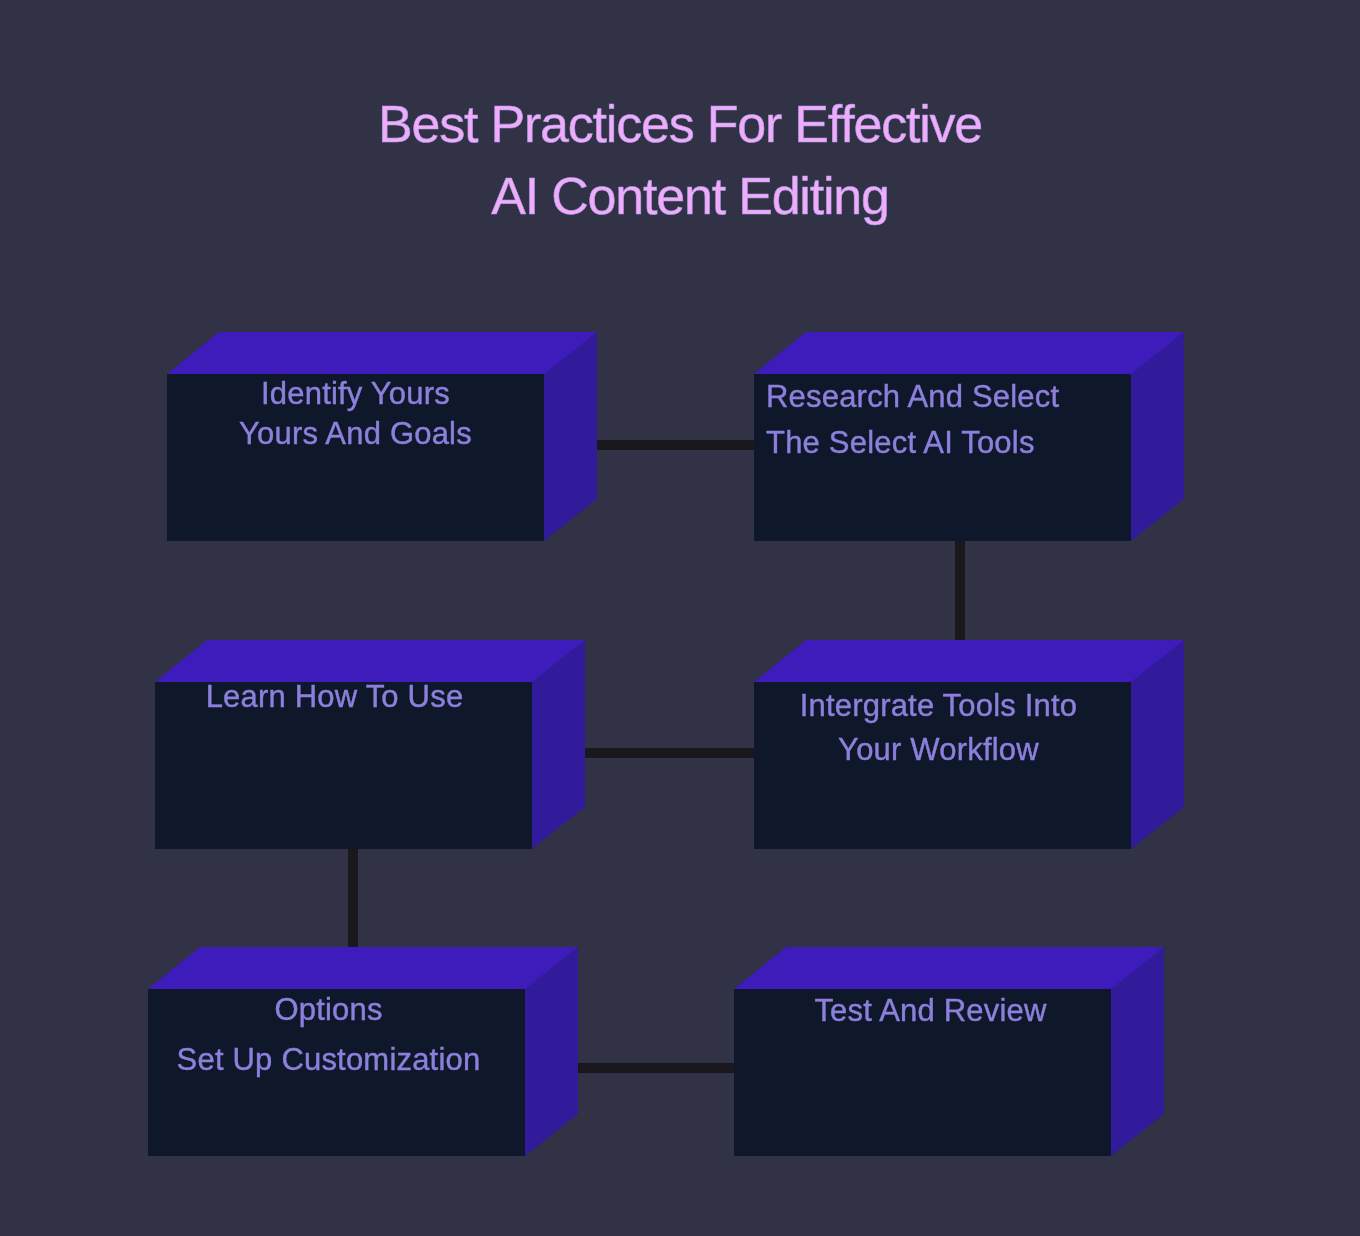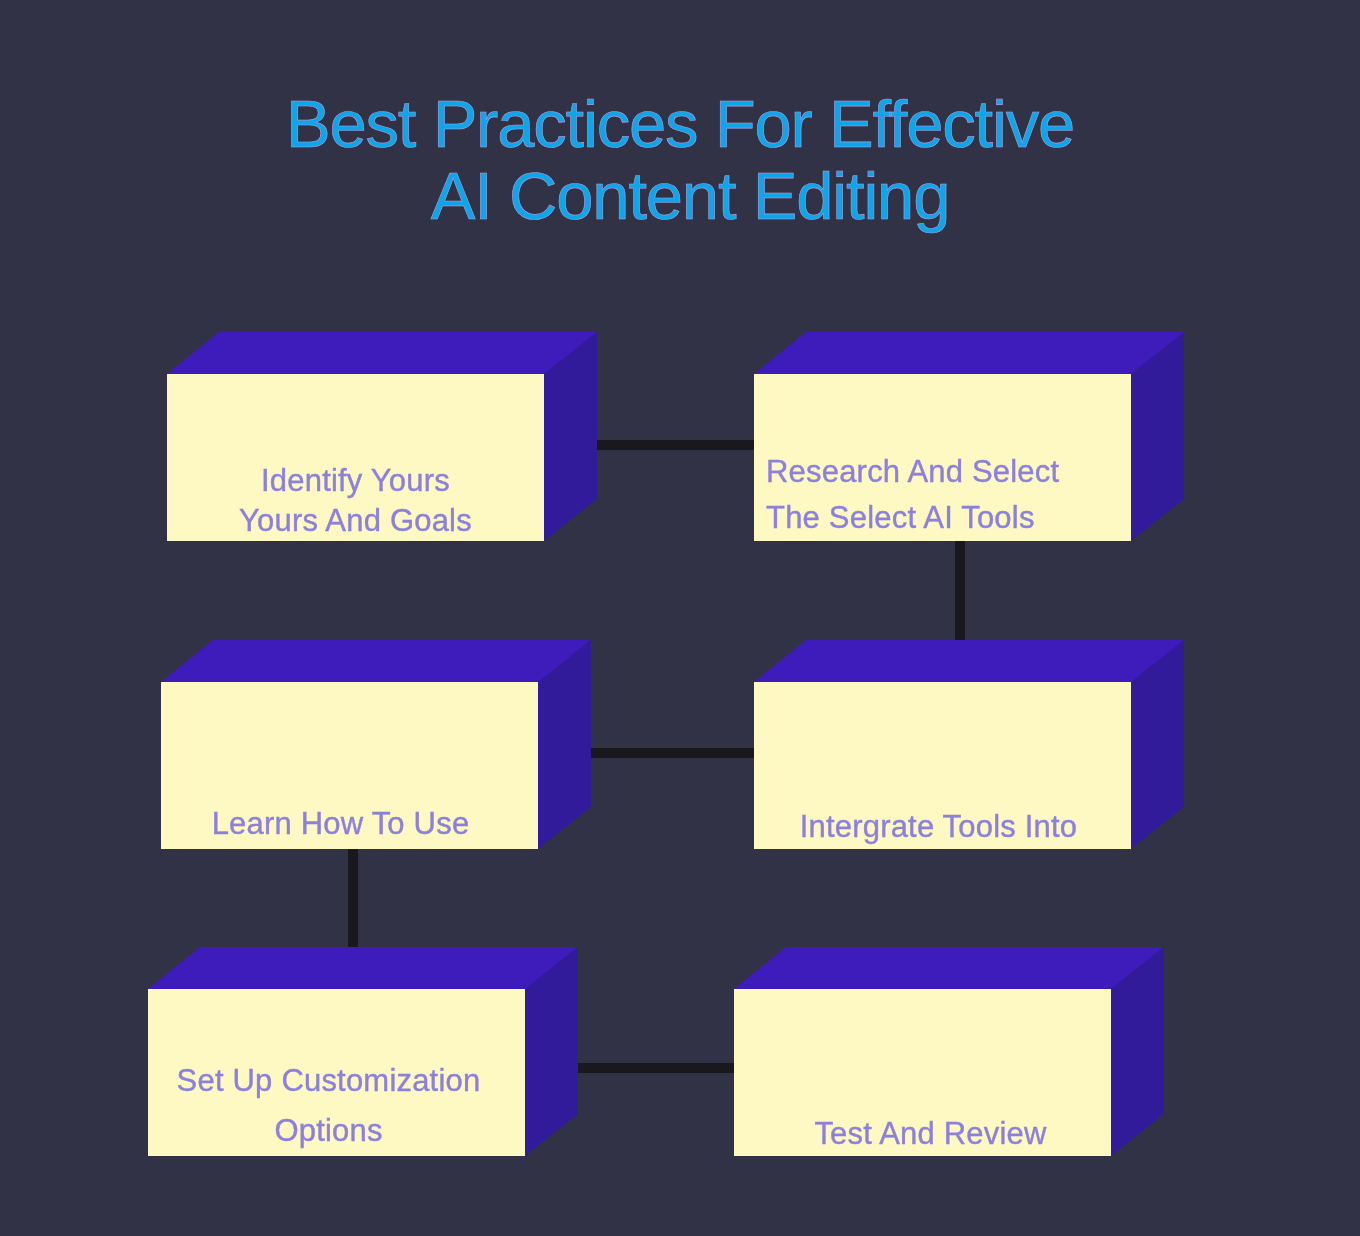--- a/index.html
+++ b/index.html
@@ -5,43 +5,43 @@
     html, body { margin: 0; padding: 0; }
     body {
       width: 1360px; height: 1236px;
       background: #323246;
       position: relative; overflow: hidden;
       font-family: "Liberation Sans", sans-serif;
     }
     .title {
       position: absolute; left: 0; top: 88px; width: 1360px;
       text-align: center;
-      color: #0ea5e9;
-      font-size: 67px; line-height: 72px;
+      color: #f0abfc;
+      font-size: 52px; line-height: 72px;
       letter-spacing: -1.2px;
       margin: 0; font-weight: normal;
       -webkit-text-stroke: 0.6px #ab9ee0;
     }
     .title span { display: block; }
     .title .l2 { padding-left: 20px; }
     .box { position: absolute; width: 430px; height: 209px; }
     .box .top {
       position: absolute; left: 0; top: 0; width: 430px; height: 42px;
       background: #3d1cbb;
       clip-path: polygon(52px 0, 430px 0, 378px 42px, 0 42px);
     }
     .box .side {
       position: absolute; left: 377px; top: 0; width: 53px; height: 209px;
       background: #321b9b;
       clip-path: polygon(53px 0, 53px 167px, 0 209px, 0 42px);
     }
     .box .front {
       position: absolute; left: 0; top: 42px; width: 377px; height: 167px;
-      background: #fef9c3;
-      display: flex; align-items: flex-end; justify-content: center;
+      background: #0f172a;
+      display: flex; align-items: flex-start; justify-content: center;
     }
     .box .label {
       color: #8d80dc;
       font-size: 31px; line-height: 44px;
       text-align: center;
       letter-spacing: 0.2px;
       -webkit-text-stroke: 0.4px #8d80dc;
     }
     .box .label span { display: block; white-space: nowrap; }
     .box.left-align .front { justify-content: flex-start; padding-left: 12px; box-sizing: border-box; }
@@ -77,47 +77,48 @@
   <div class="top"></div>
   <div class="side"></div>
   <div class="front">
     <div class="label">
       <span>Research And Select</span>
       <span>The Select AI Tools</span>
     </div>
   </div>
 </div>
 
-<div class="box" style="left:161px; top:640px;border-radius:30px;">
+<div class="box" style="left:155px; top:640px;border-radius:30px;">
   <div class="top"></div>
   <div class="side"></div>
   <div class="front">
     <div class="label" style="line-height:50px; margin-top:-10px; margin-left:-18px;">
       <span>Learn How To Use</span>
     </div>
   </div>
 </div>
 
 <div class="box" style="left:754px; top:640px;">
   <div class="top"></div>
   <div class="side"></div>
   <div class="front">
     <div class="label" style="margin-top:2px; margin-left:-8px;">
       <span>Intergrate Tools Into</span>
+      <span>Your Workflow</span>
     </div>
   </div>
 </div>
 
 <div class="box" style="left:148px; top:947px;">
   <div class="top"></div>
   <div class="side"></div>
   <div class="front">
     <div class="label" style="line-height:50px; margin-top:-4px; margin-left:-16px;">
+      <span>Options</span>
       <span>Set Up Customization</span>
-      <span>Options</span>
     </div>
   </div>
 </div>
 
 <div class="box" style="left:734px; top:947px;">
   <div class="top"></div>
   <div class="side"></div>
   <div class="front">
     <div class="label" style="margin-left:16px;">
       <span>Test And Review</span>

